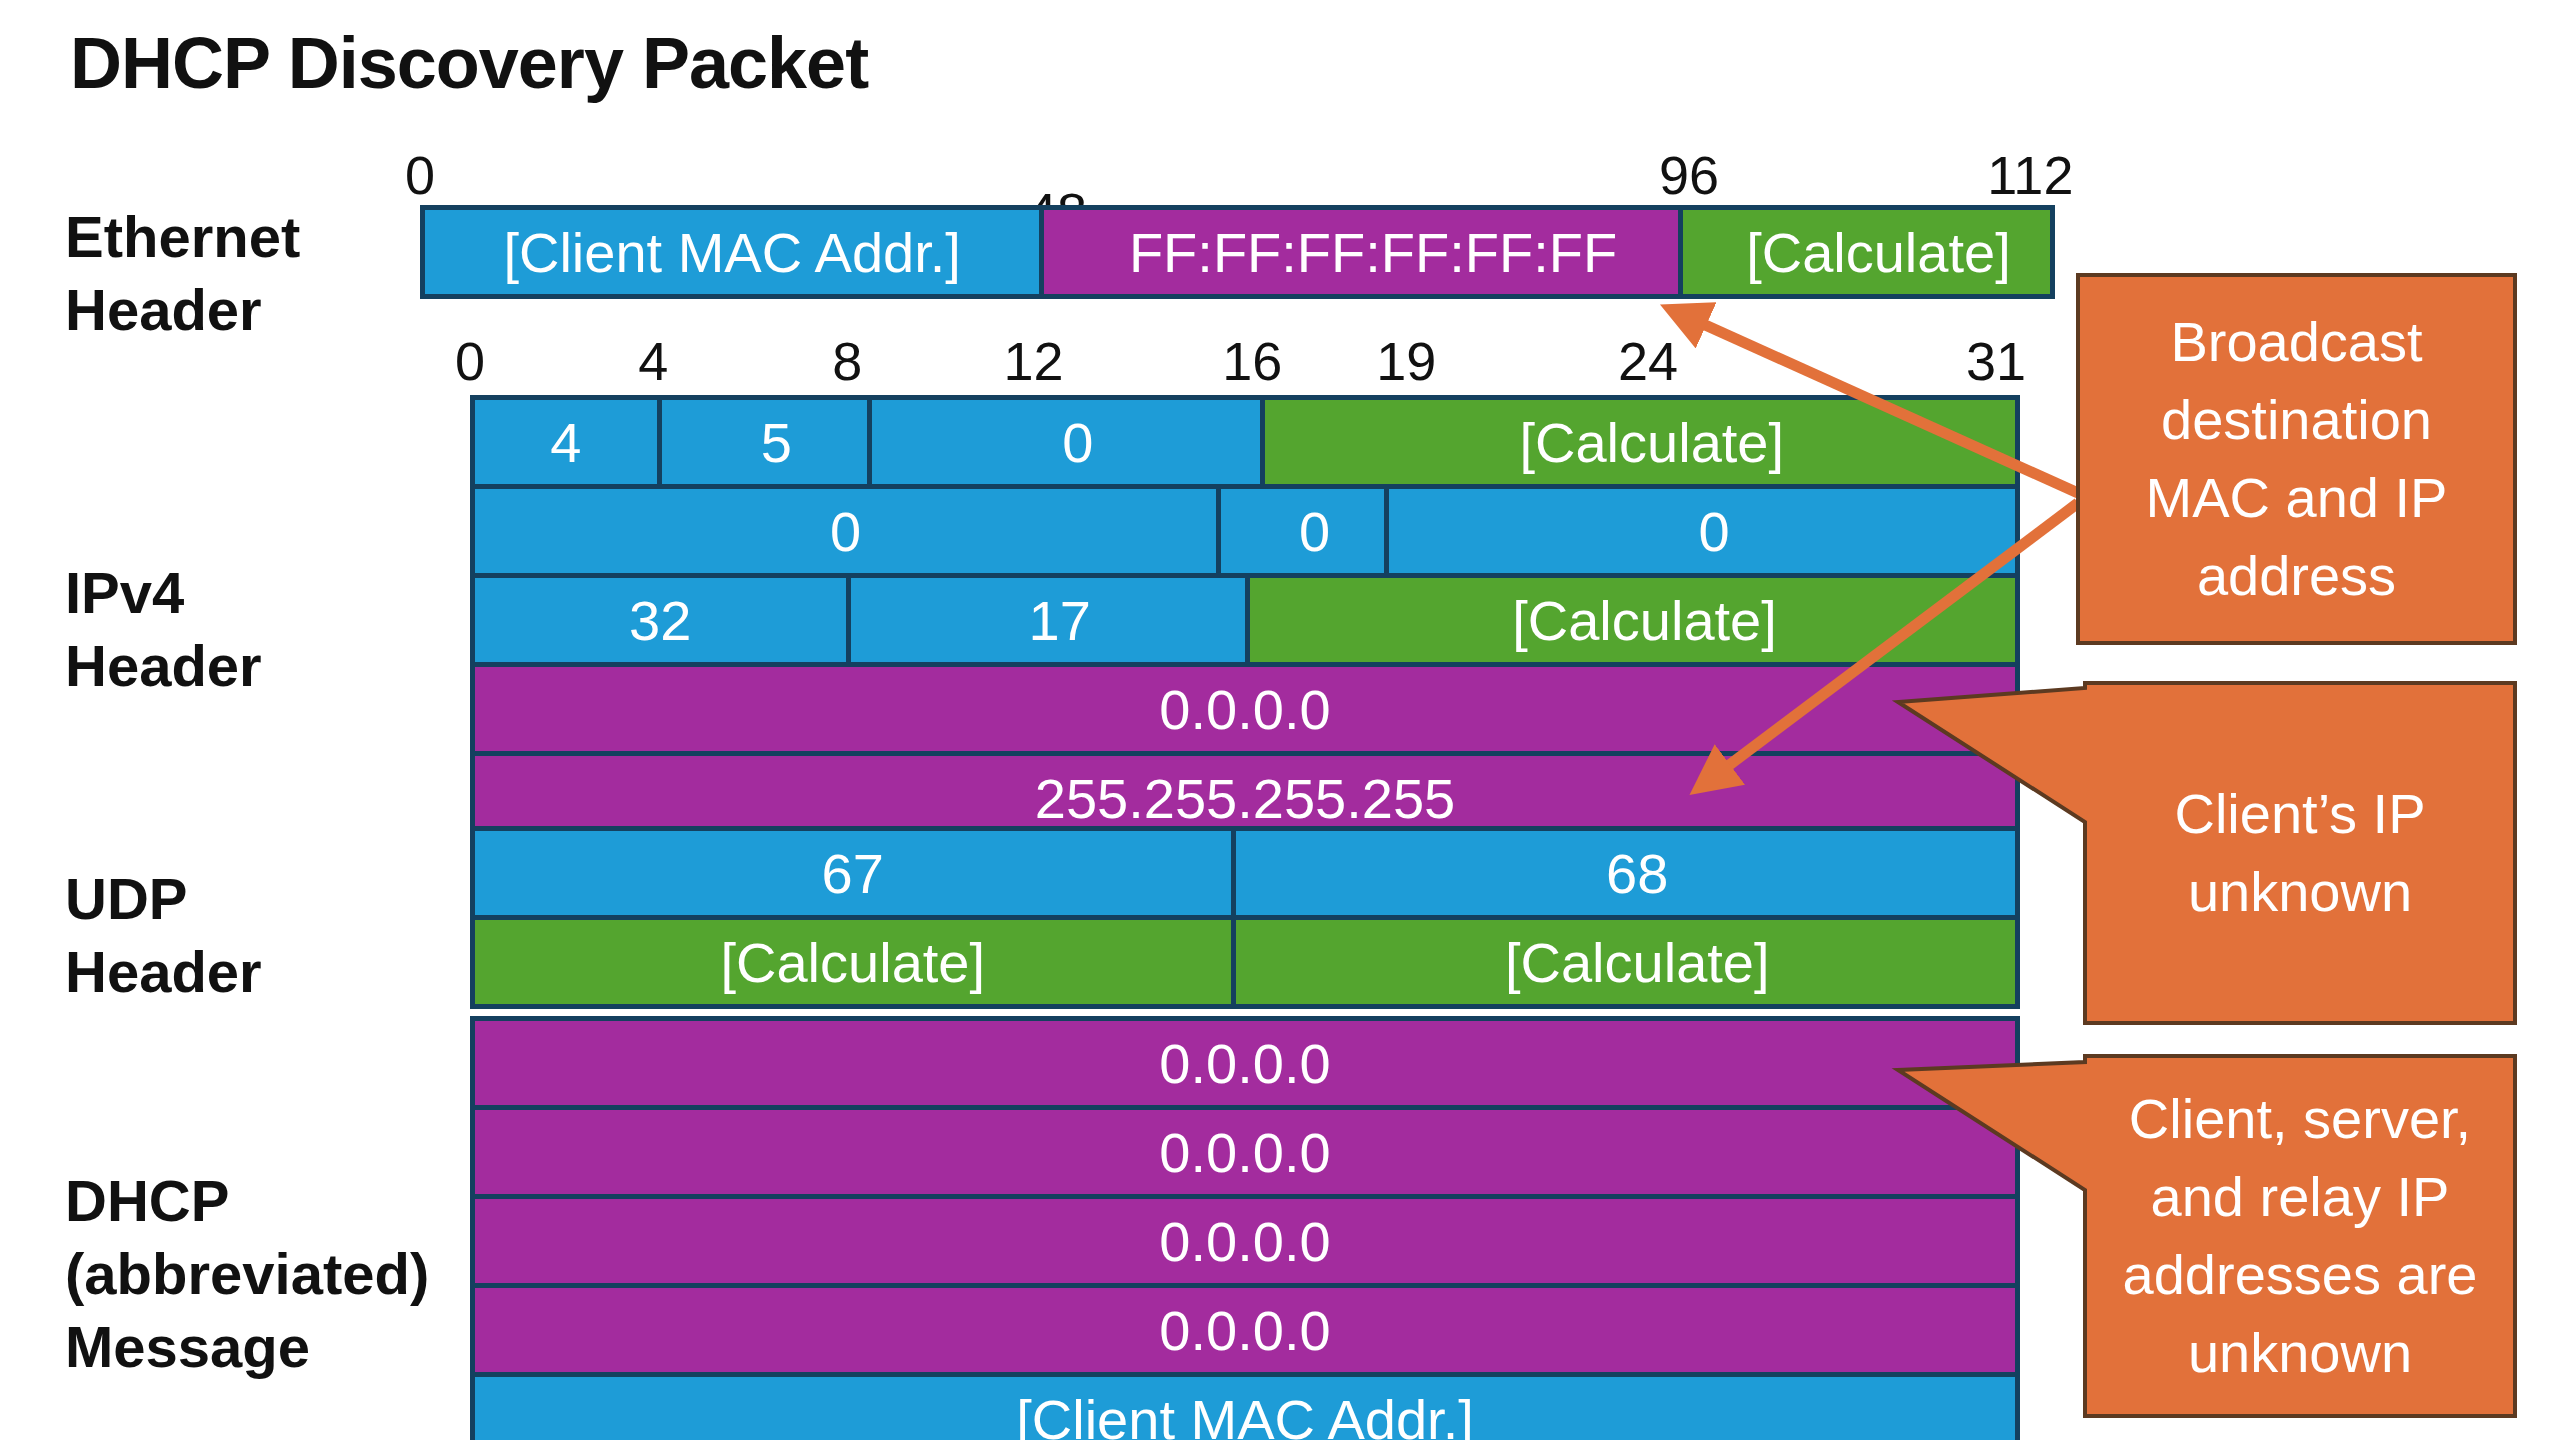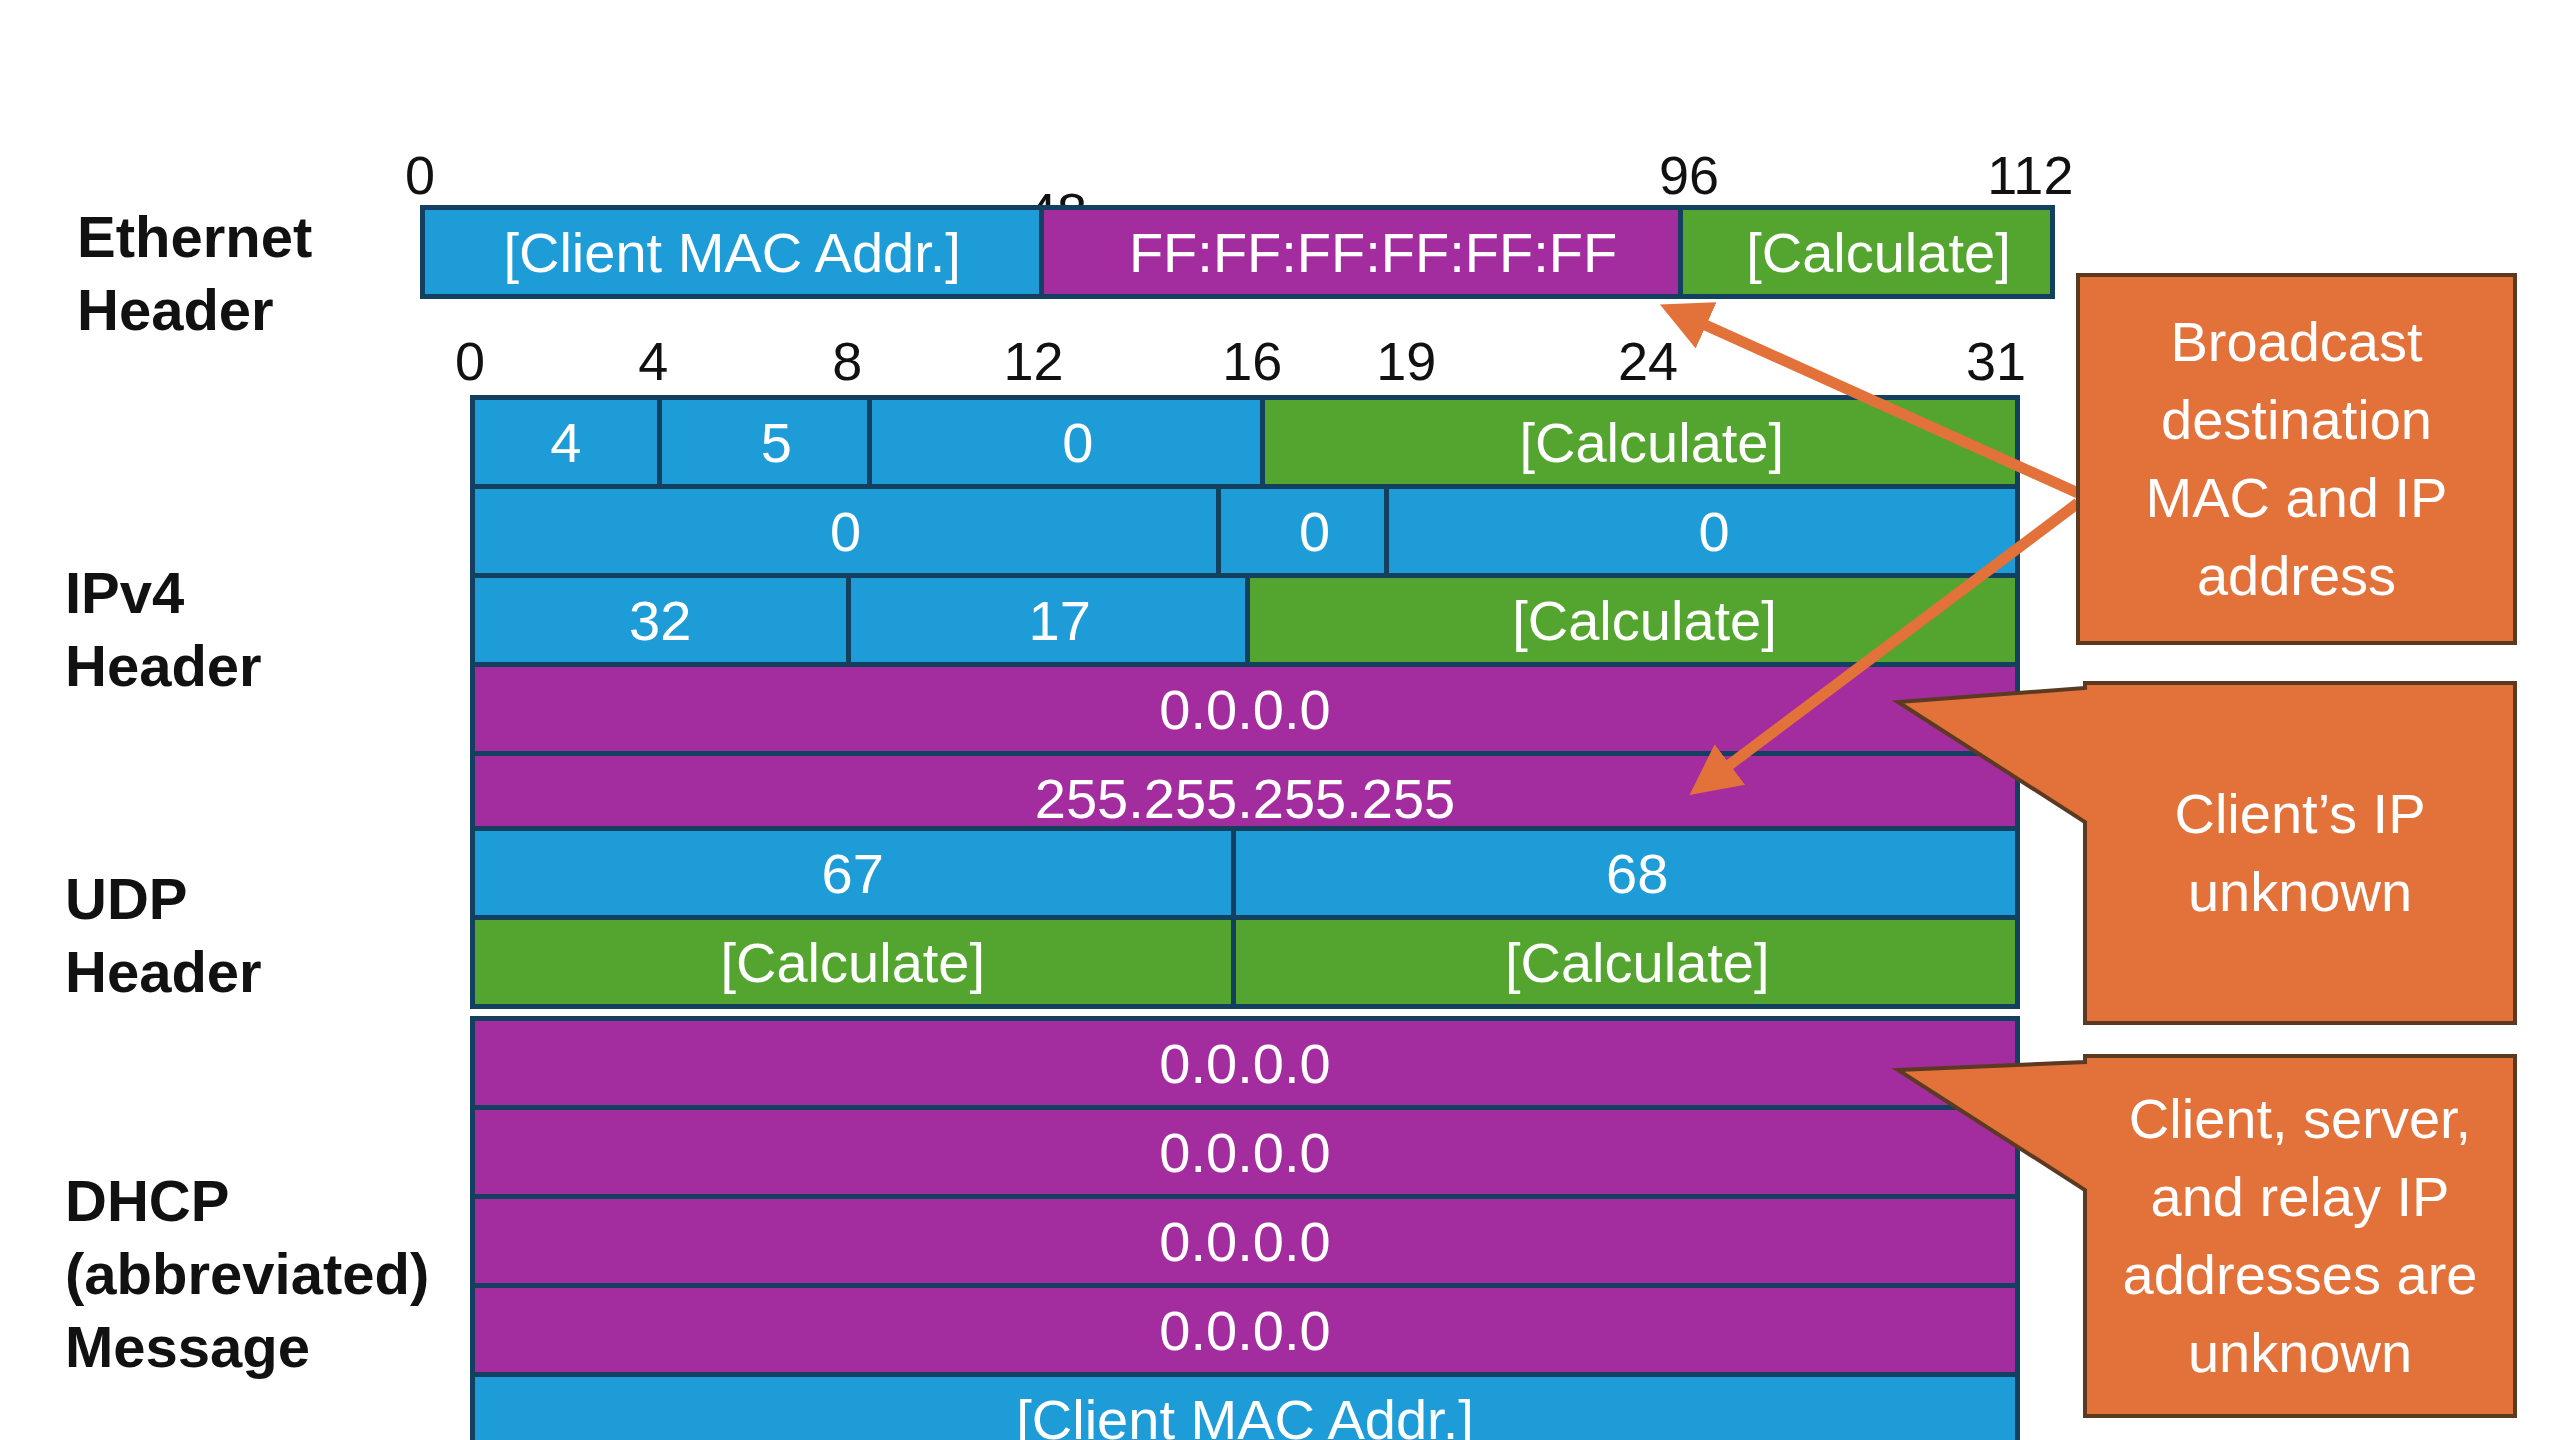--- a/index.html
+++ b/index.html
@@ -47,23 +47,24 @@
     display:flex;flex-direction:column;align-items:center;justify-content:center;
     text-align:center;color:var(--text-light);
     font-size:56px;line-height:78px;white-space:nowrap;
   }
 </style>
 </head>
 <body>
 
 <div class="stage">
 
+  <div class="title">DHCP Discovery Packet</div>
 
   <div id="fields-layer">
-      <div class="side-label" style="left: 65px; top: 200px; margin-left: 12px;">
+      <div class="side-label" style="left: 65px; top: 200px;">
         <div>Ethernet</div>
         <div>Header</div>
       </div>
       <div class="ticks" style="left: 420px; top: 144px; width: 1625px;">
         <span style="left: 0%;">0</span>
         <span style="left: 39.2%; margin-top: 37px;">48</span>
         <span style="left: 78.1%;">96</span>
         <span style="left: 99.1%;">112</span>
       </div>
       <div class="bar" style="left: 420px; top: 205px; width: 1625px;">

